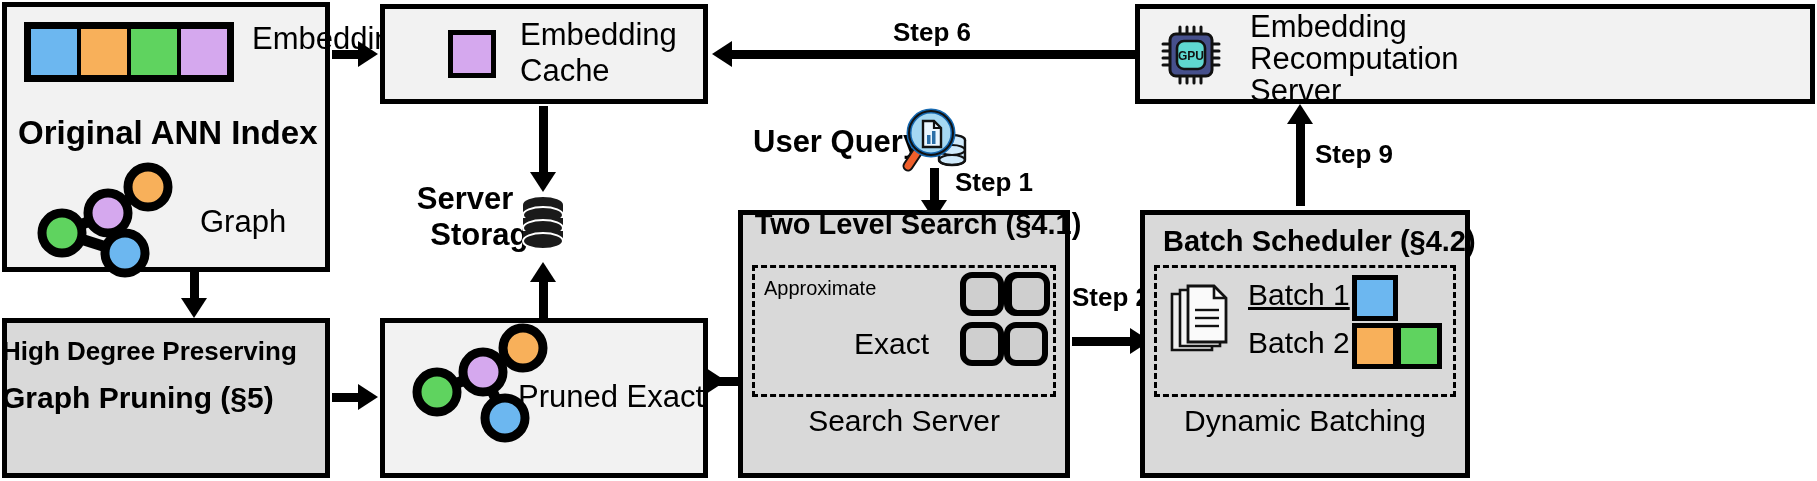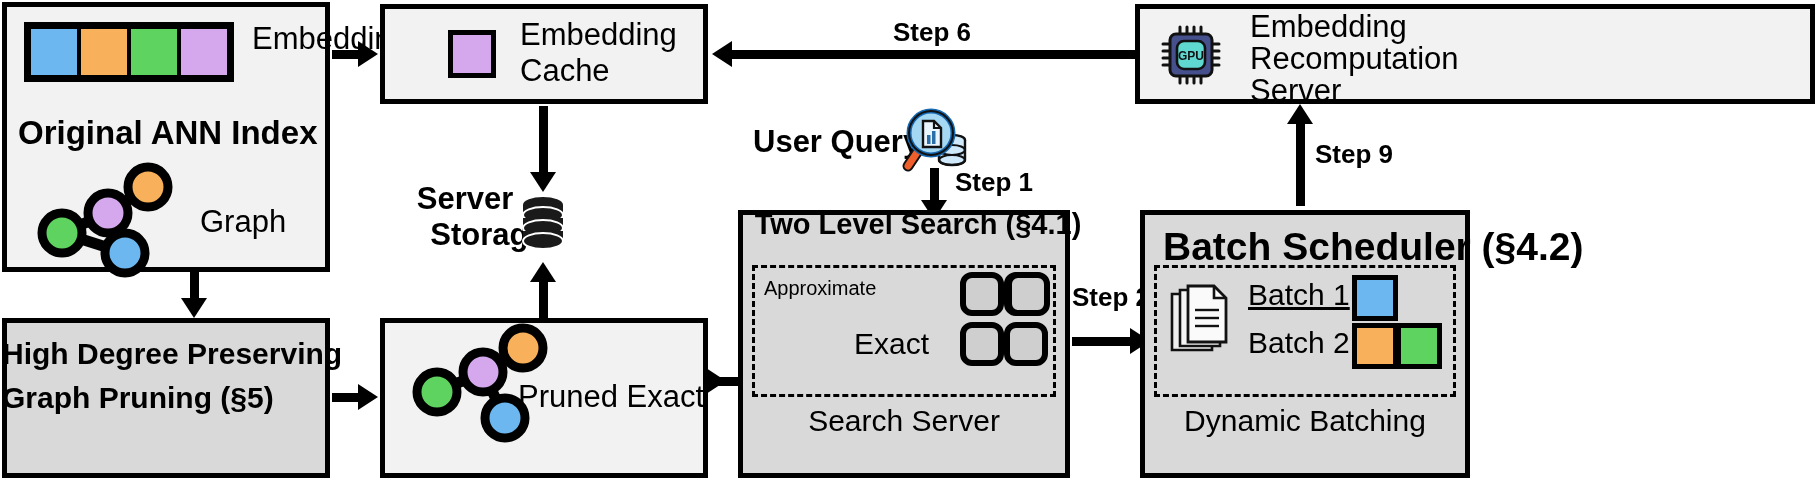--- a/index.html
+++ b/index.html
@@ -71,21 +71,21 @@
     <circle cx="118" cy="22" r="20" fill="#f8b05a" stroke="#000" stroke-width="9"></circle>
     <circle cx="78" cy="48" r="20" fill="#d5a8ee" stroke="#000" stroke-width="9"></circle>
     <circle cx="32" cy="68" r="20" fill="#5fd35f" stroke="#000" stroke-width="9"></circle>
     <circle cx="95" cy="88" r="20" fill="#6cb7f0" stroke="#000" stroke-width="9"></circle>
   </svg>
 </div>
 
 <div class="node lbl" style="left:200px;top:205px;font-size:31px;">Graph</div>
 
 <div class="node box gray" style="left:2px;top:318px;width:328px;height:160px;"></div>
-<div class="node lbl bold ctr" style="left:2px;top:337px;width:262px;font-size:30px;">High Degree Preserving</div>
+<div class="node lbl bold ctr" style="left:2px;top:337px;width:262px;font-size:26px;">High Degree Preserving</div>
 <div class="node lbl bold ctr" style="left:2px;top:381px;width:268px;font-size:30px;">Graph Pruning (§5)</div>
 
 <div class="node bar" style="left:190px;top:272px;width:9px;height:30px;"></div>
 <div class="node headD" style="left:181px;top:298px;"></div>
 
 <div class="node box" style="left:380px;top:318px;width:328px;height:160px;"></div>
 <div class="node" style="left:405px;top:330px;width:160px;height:115px;">
   <svg width="160" height="115" viewBox="0 0 160 115">
     <g stroke="#000" stroke-width="11" stroke-linecap="round">
       <line x1="32" y1="62" x2="78" y2="42"></line>
@@ -178,21 +178,21 @@
 <div class="node lbl ctr" style="left:738px;top:404px;width:332px;font-size:30px;">Search Server</div>
 
 <div class="node bar" style="left:710px;top:377px;width:32px;height:9px;"></div>
 <div class="node headR" style="left:706px;top:368px;"></div>
 
 <div class="node bar" style="left:1072px;top:337px;width:78px;height:9px;"></div>
 <div class="node headR" style="left:1130px;top:328px;"></div>
 <div class="node lbl bold" style="left:1072px;top:283px;font-size:26px;">Step 2</div>
 
 <div class="node box gray" style="left:1140px;top:210px;width:330px;height:268px;"></div>
-<div class="node lbl bold ctr" style="left:1140px;top:225px;width:330px;font-size:39px;padding-left:23px;">Batch Scheduler (§4.2)</div>
+<div class="node lbl bold ctr" style="left:1140px;top:225px;width:330px;font-size:29px;padding-left:23px;">Batch Scheduler (§4.2)</div>
 
 <div class="node dashed" style="left:1154px;top:265px;width:302px;height:132px;"></div>
 
 <div class="node" style="left:1168px;top:284px;width:62px;height:74px;">
   <svg width="62" height="74" viewBox="0 0 62 74">
     <path d="M4 10 h28 l12 12 v44 H4 z" fill="#efefef" stroke="#111" stroke-width="2.6"></path>
     <path d="M12 6 h28 l12 12 v44 H12 z" fill="#f4f4f4" stroke="#111" stroke-width="2.6"></path>
     <path d="M20 2 h26 l12 12 v44 H20 z" fill="#fafafa" stroke="#111" stroke-width="2.8"></path>
     <path d="M46 2 v12 h12" fill="none" stroke="#111" stroke-width="2.6"></path>
     <g stroke="#111" stroke-width="2.4">

